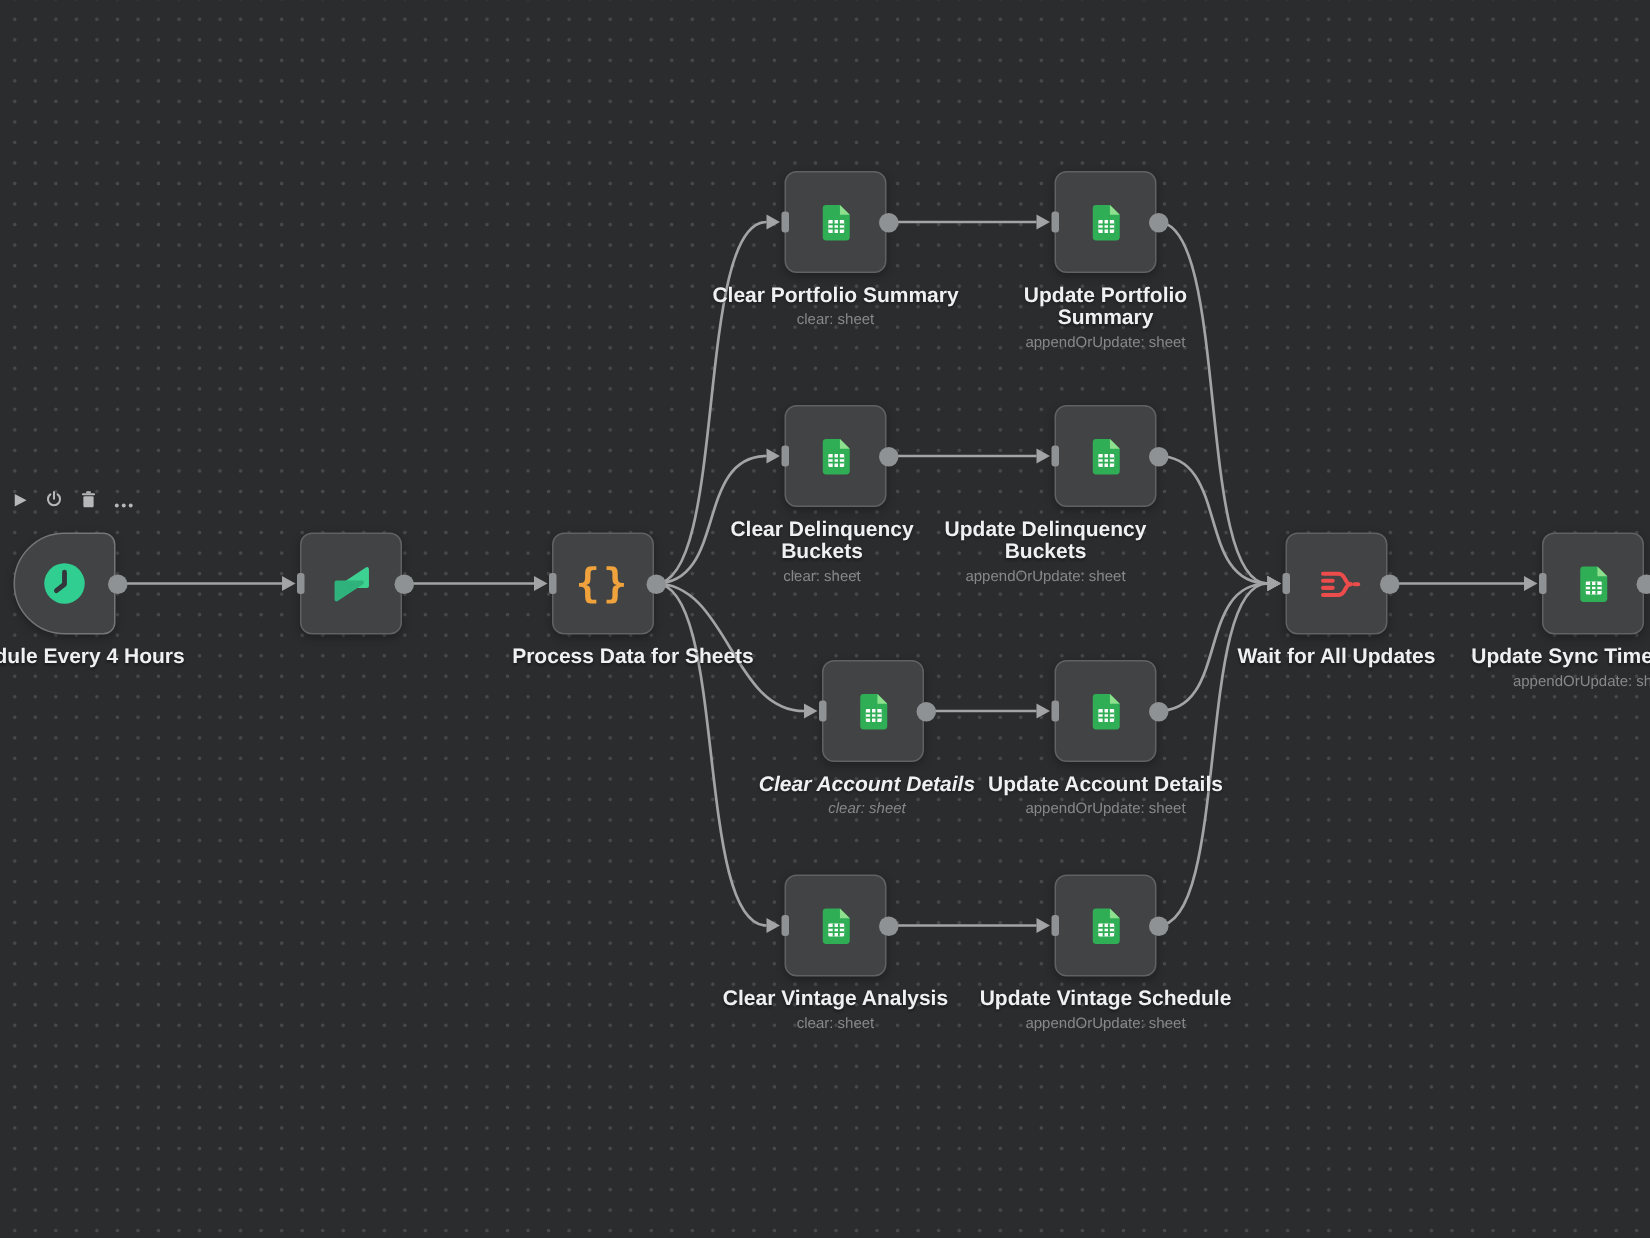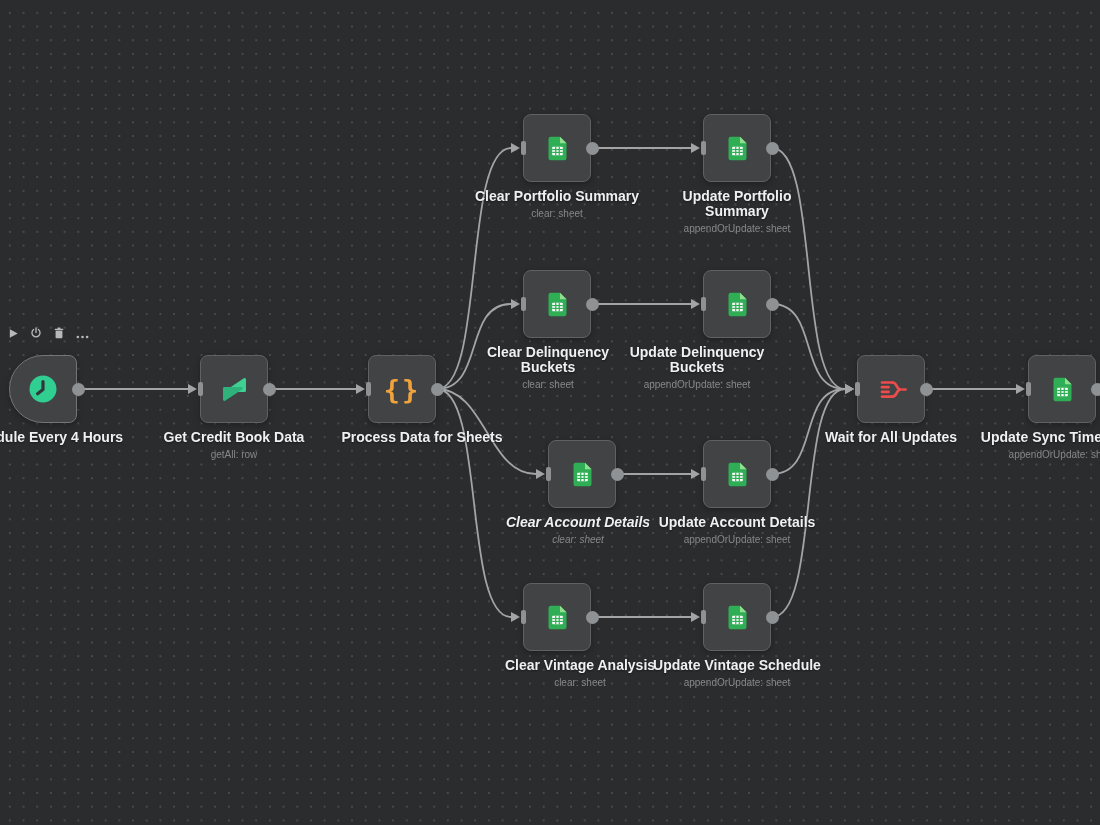--- a/index.html
+++ b/index.html
@@ -101,24 +101,20 @@
       <div class="node" style="left: 200px; top: 355px;">
         <span class="node-icon">
           <svg width="27" height="27" viewBox="0 0 24 24">
       <path d="M21 3 L21 13 L6 13 Z" fill="#3ed292" stroke="#3ed292" stroke-width="2.4" stroke-linejoin="round"></path>
       <path d="M3 21 L3 11 L18 11 Z" fill="#2fb27c" stroke="#2fb27c" stroke-width="2.4" stroke-linejoin="round"></path>
     </svg>
         </span>
       </div>
       <div class="ep-in" style="left: 197.5px; top: 382px;"></div>
       <div class="ep-out" style="left: 262.5px; top: 382.5px;"></div>
-      <div class="node-label" style="left: 234px; top: 430px;">
-        <div class="label-line">Get Credit Book Data</div>
-        <div class="node-sub">getAll: row</div>
-      </div>
       <div class="node" style="left: 368px; top: 355px;">
         <span class="node-icon">
           <span class="code-braces">{}</span>
         </span>
       </div>
       <div class="ep-in" style="left: 365.5px; top: 382px;"></div>
       <div class="ep-out" style="left: 430.5px; top: 382.5px;"></div>
       <div class="node-label" style="left: 402px; top: 430px; padding-left: 40px;">
         <div class="label-line">Process Data for Sheets</div>
       </div>
@@ -261,21 +257,21 @@
         <line x1="10.43" y1="10.4" x2="10.43" y2="18"></line>
         <line x1="13.57" y1="10.4" x2="13.57" y2="18"></line>
         <line x1="7.3" y1="12.93" x2="16.7" y2="12.93"></line>
         <line x1="7.3" y1="15.47" x2="16.7" y2="15.47"></line>
       </g>
     </svg>
         </span>
       </div>
       <div class="ep-in" style="left: 520.5px; top: 610px;"></div>
       <div class="ep-out" style="left: 585.5px; top: 610.5px;"></div>
-      <div class="node-label" style="left: 580px; top: 658px;">
+      <div class="node-label" style="left: 557px; top: 658px;">
         <div class="label-line">Clear Vintage Analysis</div>
         <div class="node-sub">clear: sheet</div>
       </div>
       <div class="node" style="left: 703px; top: 583px;">
         <span class="node-icon">
           <svg width="27" height="27" viewBox="0 0 24 24">
       <path d="M6 1.5 h8.2 L20 7.3 V20.5 a2 2 0 0 1 -2 2 H6 a2 2 0 0 1 -2 -2 V3.5 a2 2 0 0 1 2 -2 Z" fill="#2fae55"></path>
       <path d="M14.2 1.5 L20 7.3 H14.2 Z" fill="#8ee08e"></path>
       <rect x="7.3" y="10.4" width="9.4" height="7.6" rx="0.6" fill="#ffffff"></rect>
       <g stroke="#2fae55" stroke-width="1.1">

